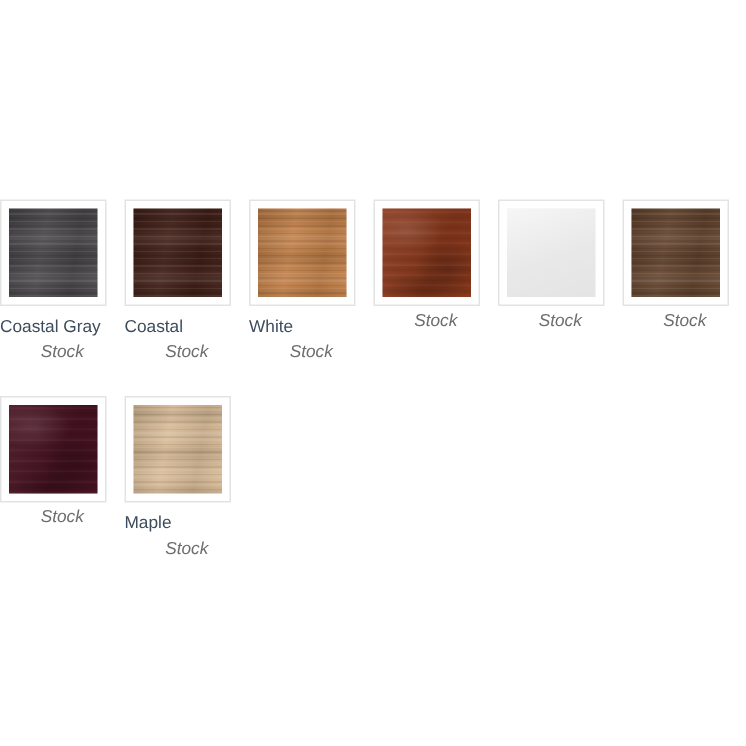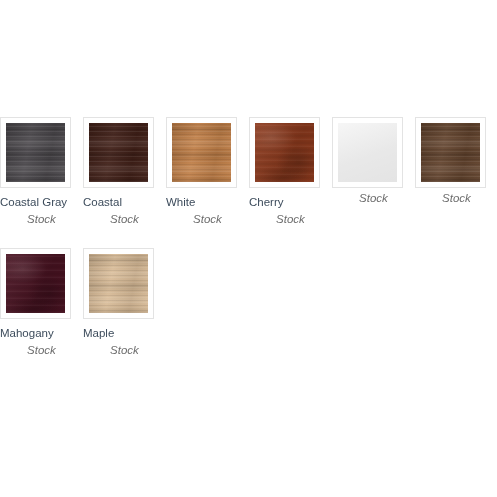--- a/index.html
+++ b/index.html
@@ -12,21 +12,21 @@
     width: 497px;
     height: 497px;
     overflow: hidden;
     font-family: "Liberation Sans", "DejaVu Sans", sans-serif;
     -webkit-font-smoothing: antialiased;
   }
 
   #swatch-board {
     position: absolute;
     left: 0;
-    top: 117px;
+    top: 133px;
     width: 497px;
   }
 
   .swatch-row {
     display: flex;
     flex-direction: row;
     align-items: flex-start;
     margin-bottom: 22px;
   }
 
@@ -147,42 +147,40 @@
         <div class="swatch-tile">
           <div class="swatch-chip grain" style="background-color: rgb(192, 127, 72);"></div>
         </div>
         <div class="swatch-name">White</div>
         <div class="swatch-status">Stock</div>
       </div>
       <div class="swatch-cell">
         <div class="swatch-tile">
           <div class="swatch-chip mottle" style="background-color: rgb(141, 58, 29);"></div>
         </div>
-        <div class="swatch-name">Cherry</div>
         <div class="swatch-status">Stock</div>
       </div>
       <div class="swatch-cell">
         <div class="swatch-tile">
           <div class="swatch-chip flat" style="background-color: rgb(235, 235, 235);"></div>
         </div>
         <div class="swatch-status">Stock</div>
       </div>
       <div class="swatch-cell">
         <div class="swatch-tile">
           <div class="swatch-chip grain" style="background-color: rgb(99, 68, 46);"></div>
         </div>
         <div class="swatch-status">Stock</div>
       </div>
     </div>
     <div class="swatch-row">
       <div class="swatch-cell">
         <div class="swatch-tile">
           <div class="swatch-chip mottle" style="background-color: rgb(74, 19, 34);"></div>
         </div>
-        <div class="swatch-name">Mahogany</div>
         <div class="swatch-status">Stock</div>
       </div>
       <div class="swatch-cell">
         <div class="swatch-tile">
           <div class="swatch-chip grain" style="background-color: rgb(216, 187, 151);"></div>
         </div>
         <div class="swatch-name">Maple</div>
         <div class="swatch-status">Stock</div>
       </div>
     </div>

